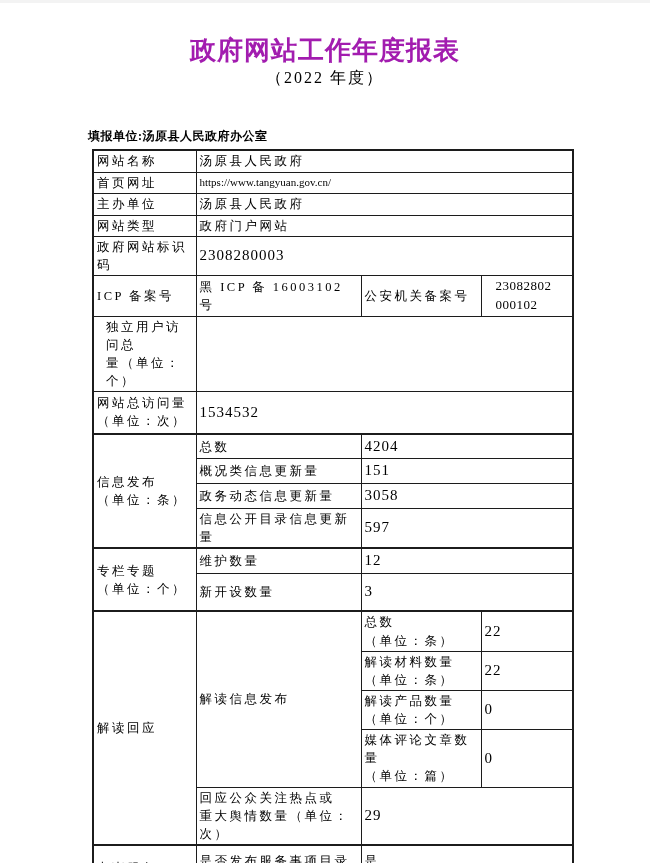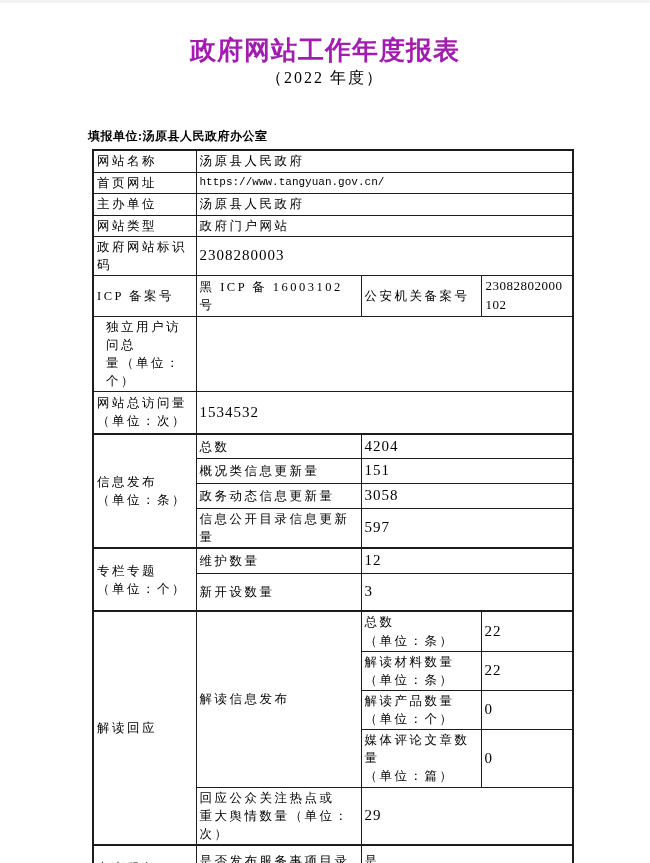--- a/index.html
+++ b/index.html
@@ -53,31 +53,31 @@
     font-size: 12.5px;
     letter-spacing: 2.5px;
     line-height: 1.45;
     padding: 1px 3px;
     white-space: pre-line;
     overflow: hidden;
   }
   td.sect { border-top-width: 2px; }
   td.num { font-size: 15px; letter-spacing: 1px; }
   td.url {
-    font-family: Liberation Mono, monospace;
+    font-family: Liberation Serif, serif;
     font-size: 11px;
     letter-spacing: 0;
   }
   td.left { text-align: left; padding-left: 12px; }
   td.breakall {
     white-space: normal;
     word-break: break-all;
     font-size: 13px;
     letter-spacing: 0.5px;
-    padding: 1px 4px;
+    padding: 1px 14px;
   }
   td.va-bottom { vertical-align: bottom; padding-bottom: 5px; }
   td.va-top { vertical-align: top; padding-top: 6px; }
 </style>
 </head>
 <body>
 
 <div>
   <div class="top-strip"></div>
 

